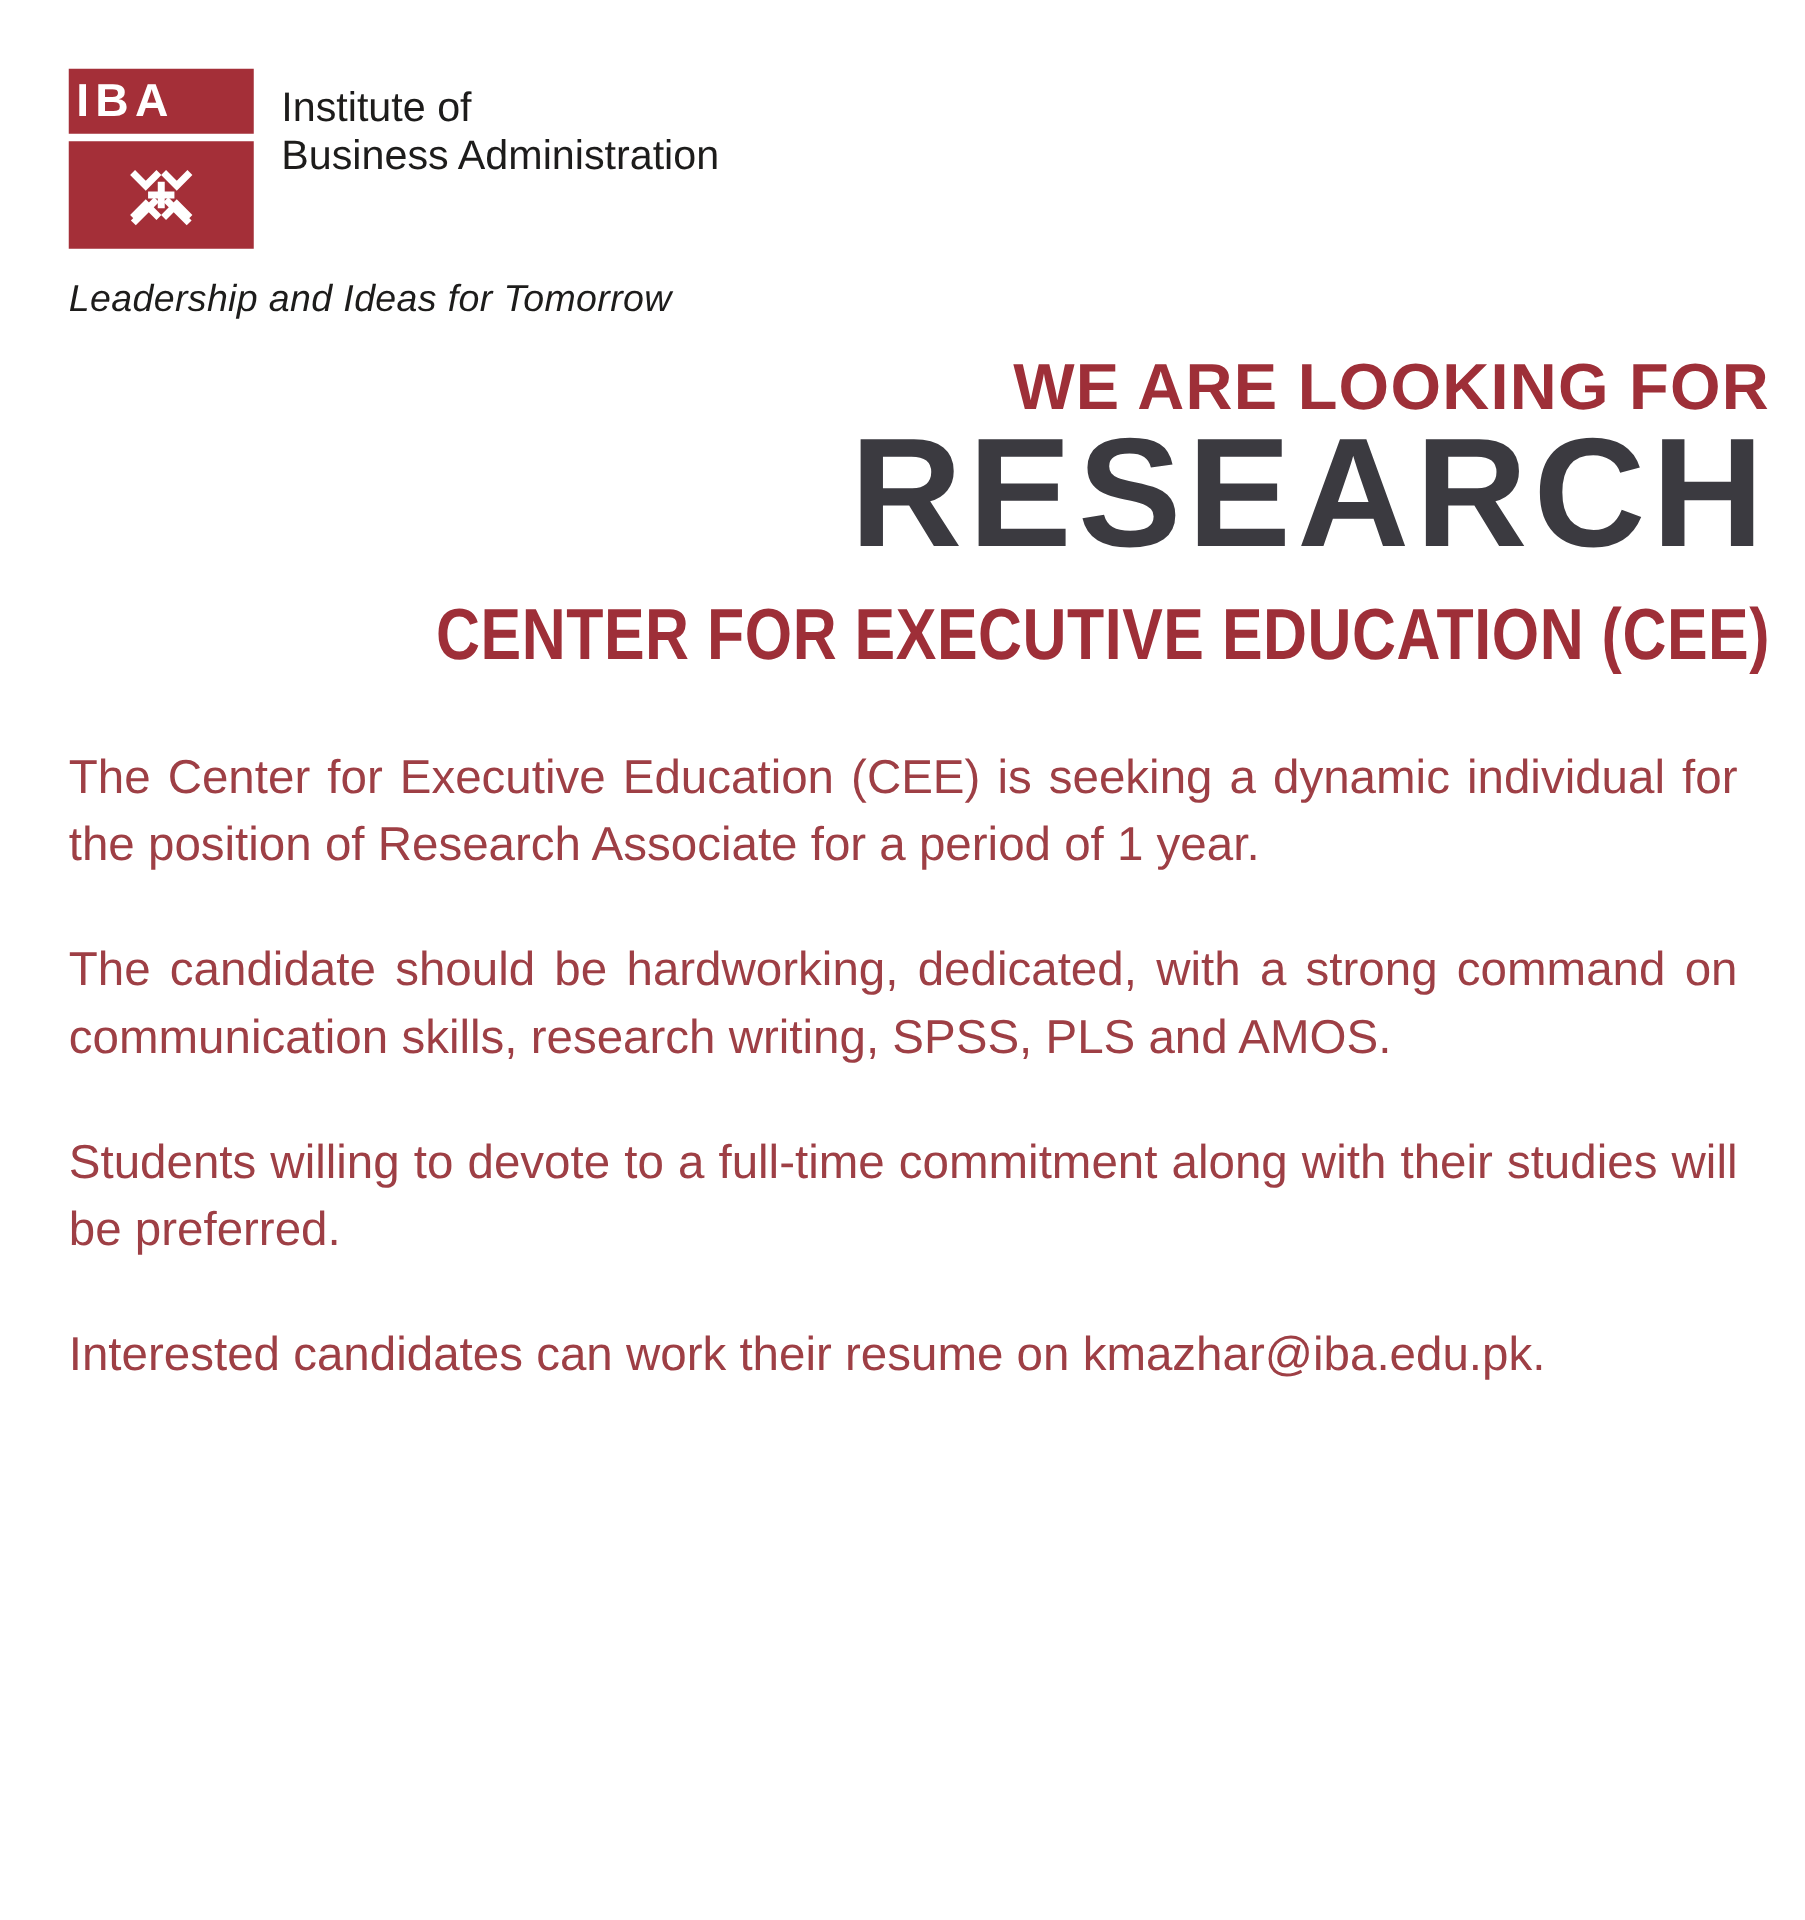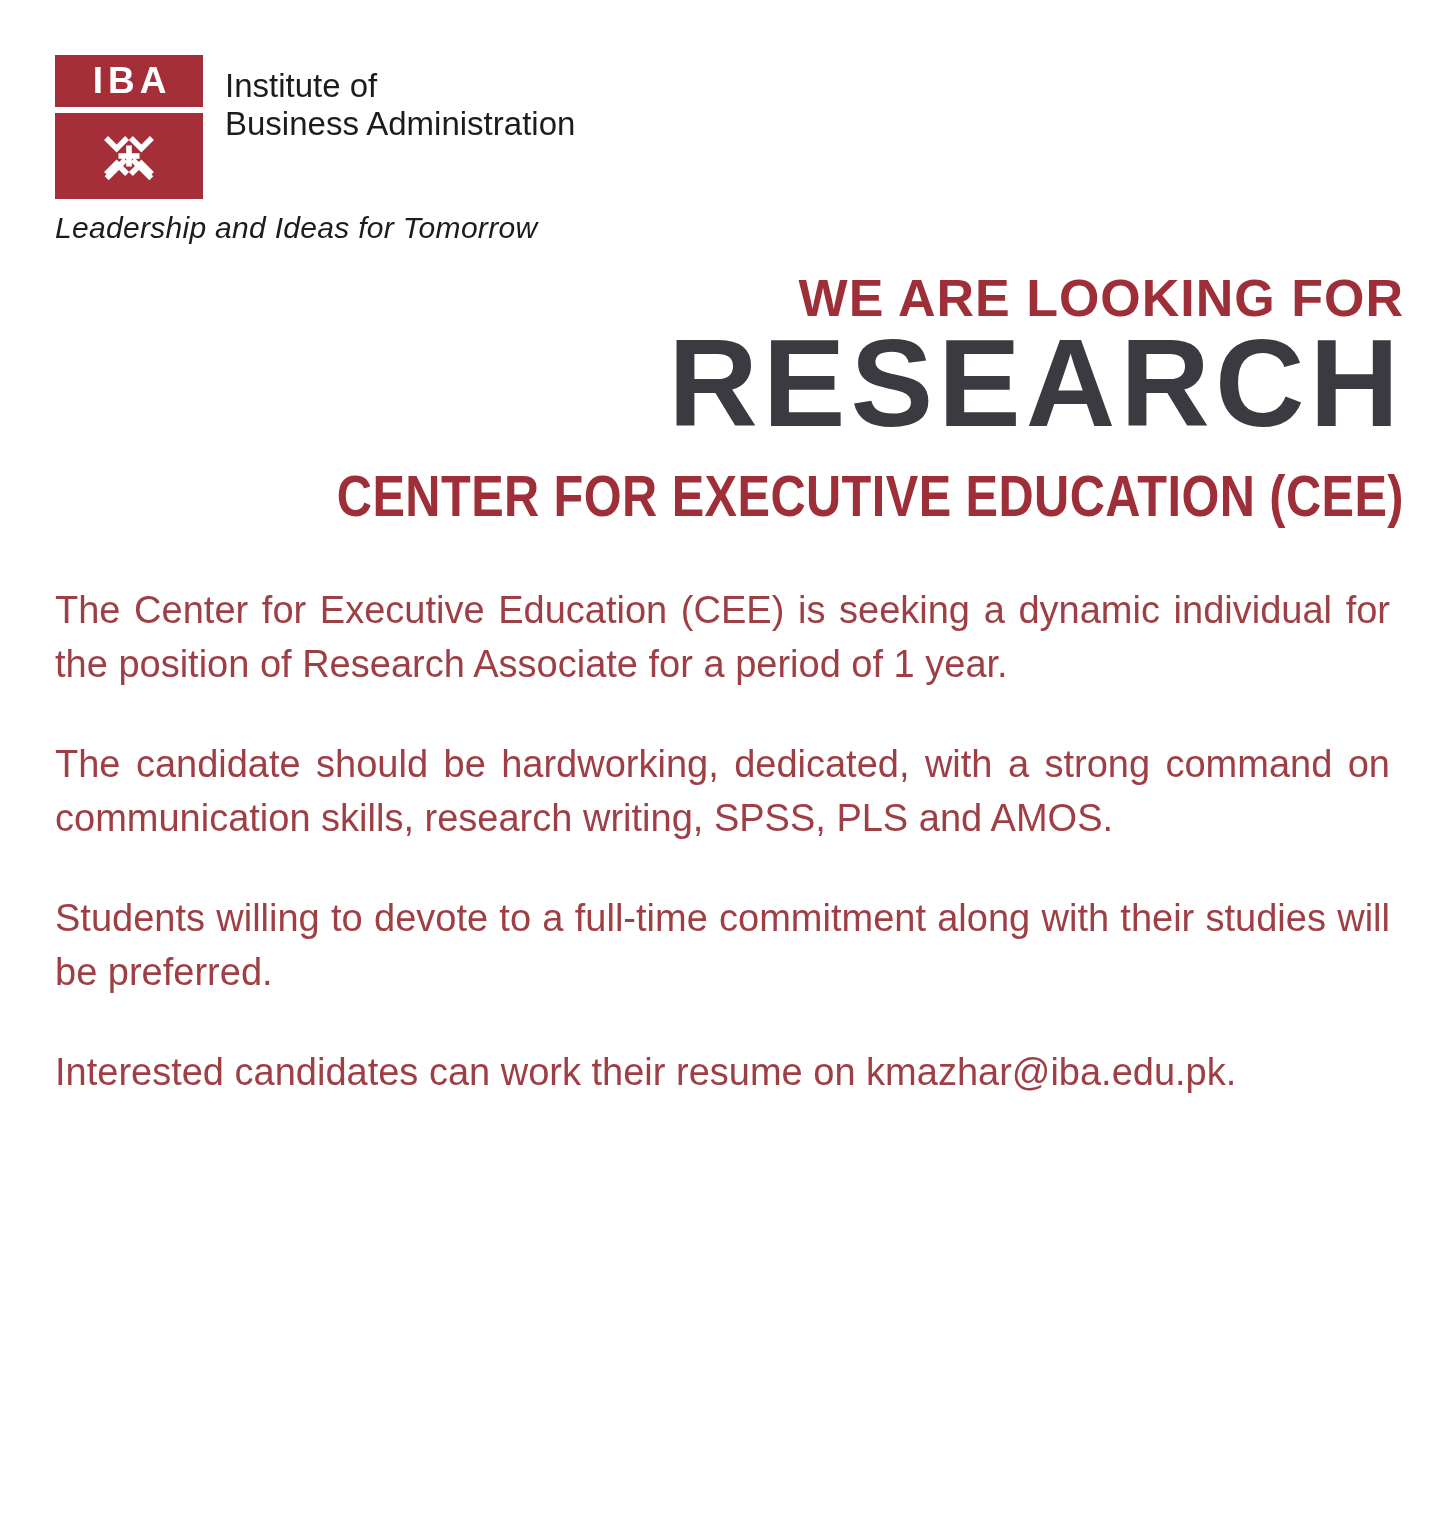--- a/index.html
+++ b/index.html
@@ -22,46 +22,46 @@
   }
 
   
   .logo-block { padding: 55px 0 0 55px; }
   .logo-row { display: flex; align-items: flex-start; }
   .logo-mark { display: flex; flex-direction: column; }
   .logo-acronym-box {
     width: 148px; height: 52px;
     background: var(--brand-red);
     color: #fff;
-    display: flex; align-items: center; justify-content: center;
+    display: flex; align-items: center; 
     font-weight: 700; font-size: 37px; letter-spacing: 5px;
     padding-left: 6px;
   }
   .logo-emblem-box {
     width: 148px; height: 86px;
     margin-top: 6px;
     background: var(--brand-red);
     display: flex; align-items: center; justify-content: center;
   }
   .logo-emblem-box svg { width: 64px; height: 62px; }
   .logo-text {
     margin-left: 22px; padding-top: 12px;
     font-size: 33px; line-height: 38px;
     color: var(--ink);
   }
   .tagline {
-    margin-top: 12px;
+    margin-top: 24px;
     font-style: italic;
     font-size: 30px;
     color: var(--ink);
     letter-spacing: 0.3px;
   }
 
   
-  .headline { margin-top: 24px; padding-right: 40px; text-align: right; }
+  .headline { margin-top: 24px; padding-right: 28px; text-align: right; }
   .kicker {
     color: var(--heading-red);
     font-weight: 700;
     font-size: 52px;
     line-height: 58px;
     letter-spacing: 1px;
   }
   .title-line {
     color: var(--charcoal);
     font-weight: 700;

